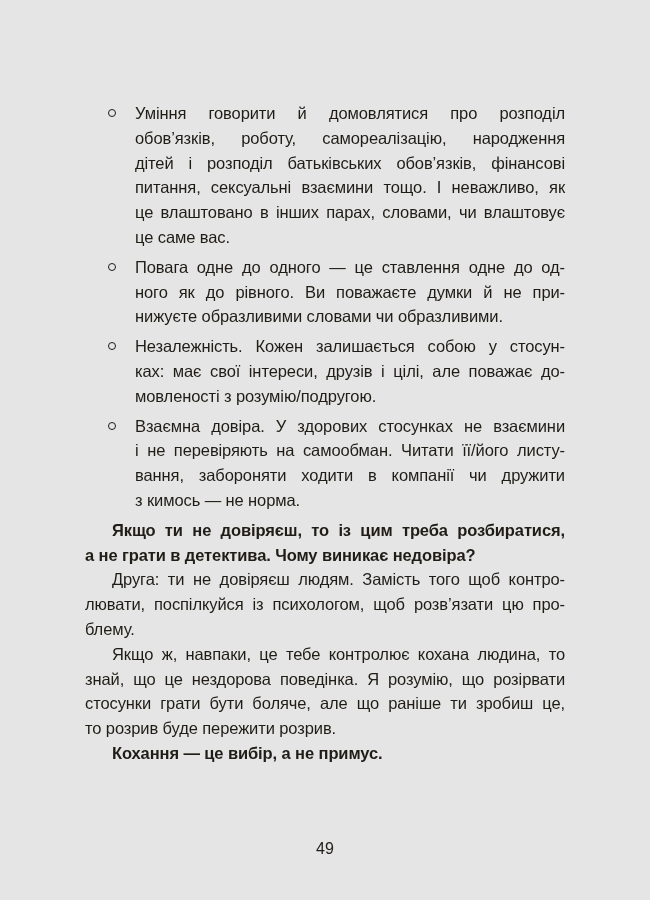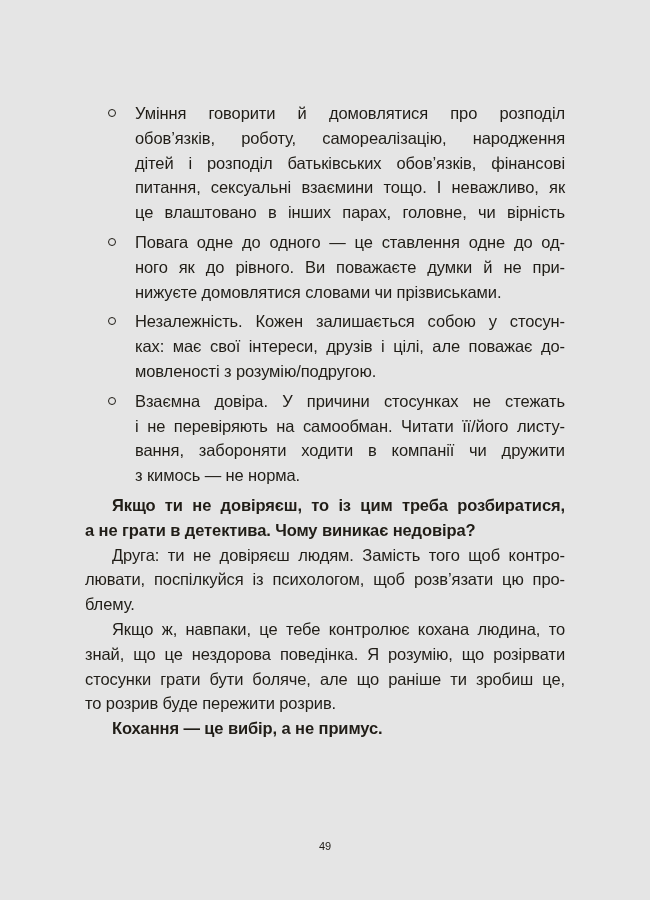--- a/index.html
+++ b/index.html
@@ -37,61 +37,62 @@
   .line.j { text-align: justify; text-align-last: justify; }
   .para.bold { font-weight: bold; }
   .para.gap-top { }
   .para.indent .line:first-child { text-indent: 27px; }
   .folio {
     position: absolute;
     left: 85px;
     top: 840px;
     width: 480px;
     text-align: center;
-    font-size: 11px;
+    font-size: 16px;
     letter-spacing: 0;
   }
 </style>
 </head>
 <body>
 
 <div class="page">
   <div class="content">
 
     <ul class="bullet-list">
       <li class="bullet-item">
         <span class="bullet-marker"></span>
         <div class="bullet-text">
             <div class="line j">Уміння говорити й домовлятися про розподіл</div>
             <div class="line j">обов’язків, роботу, самореалізацію, народження</div>
             <div class="line j">дітей і розподіл батьківських обов’язків, фінансові</div>
             <div class="line j">питання, сексуальні взаємини тощо. І неважливо, як</div>
-            <div class="line j">це влаштовано в інших парах, головне, чи вірність</div>
+            <div class="line j">це влаштовано в інших парах, словами, чи влаштовує</div>
+            <div class="line">це саме вас.</div>
           </div>
       </li>
       <li class="bullet-item">
         <span class="bullet-marker"></span>
         <div class="bullet-text">
             <div class="line j">Повага одне до одного — це ставлення одне до од-</div>
             <div class="line j">ного як до рівного. Ви поважаєте думки й не при-</div>
-            <div class="line">нижуєте домовлятися словами чи прізвиськами.</div>
+            <div class="line">нижуєте образливими словами чи образливими.</div>
           </div>
       </li>
       <li class="bullet-item">
         <span class="bullet-marker"></span>
         <div class="bullet-text">
             <div class="line j">Незалежність. Кожен залишається собою у стосун-</div>
             <div class="line j">ках: має свої інтереси, друзів і цілі, але поважає до-</div>
             <div class="line">мовленості з розумію/подругою.</div>
           </div>
       </li>
       <li class="bullet-item">
         <span class="bullet-marker"></span>
         <div class="bullet-text">
-            <div class="line j">Взаємна довіра. У причини стосунках не стежать</div>
+            <div class="line j">Взаємна довіра. У здорових стосунках не взаємини</div>
             <div class="line j">і не перевіряють на самообман. Читати її/його листу-</div>
             <div class="line j">вання, забороняти ходити в компанії чи дружити</div>
             <div class="line">з кимось — не норма.</div>
           </div>
       </li>
     </ul>
 
     <div class="para bold indent gap-top">
         <div class="line j">Якщо ти не довіряєш, то із цим треба розбиратися,</div>
         <div class="line">а не грати в детектива. Чому виникає недовіра?</div>

